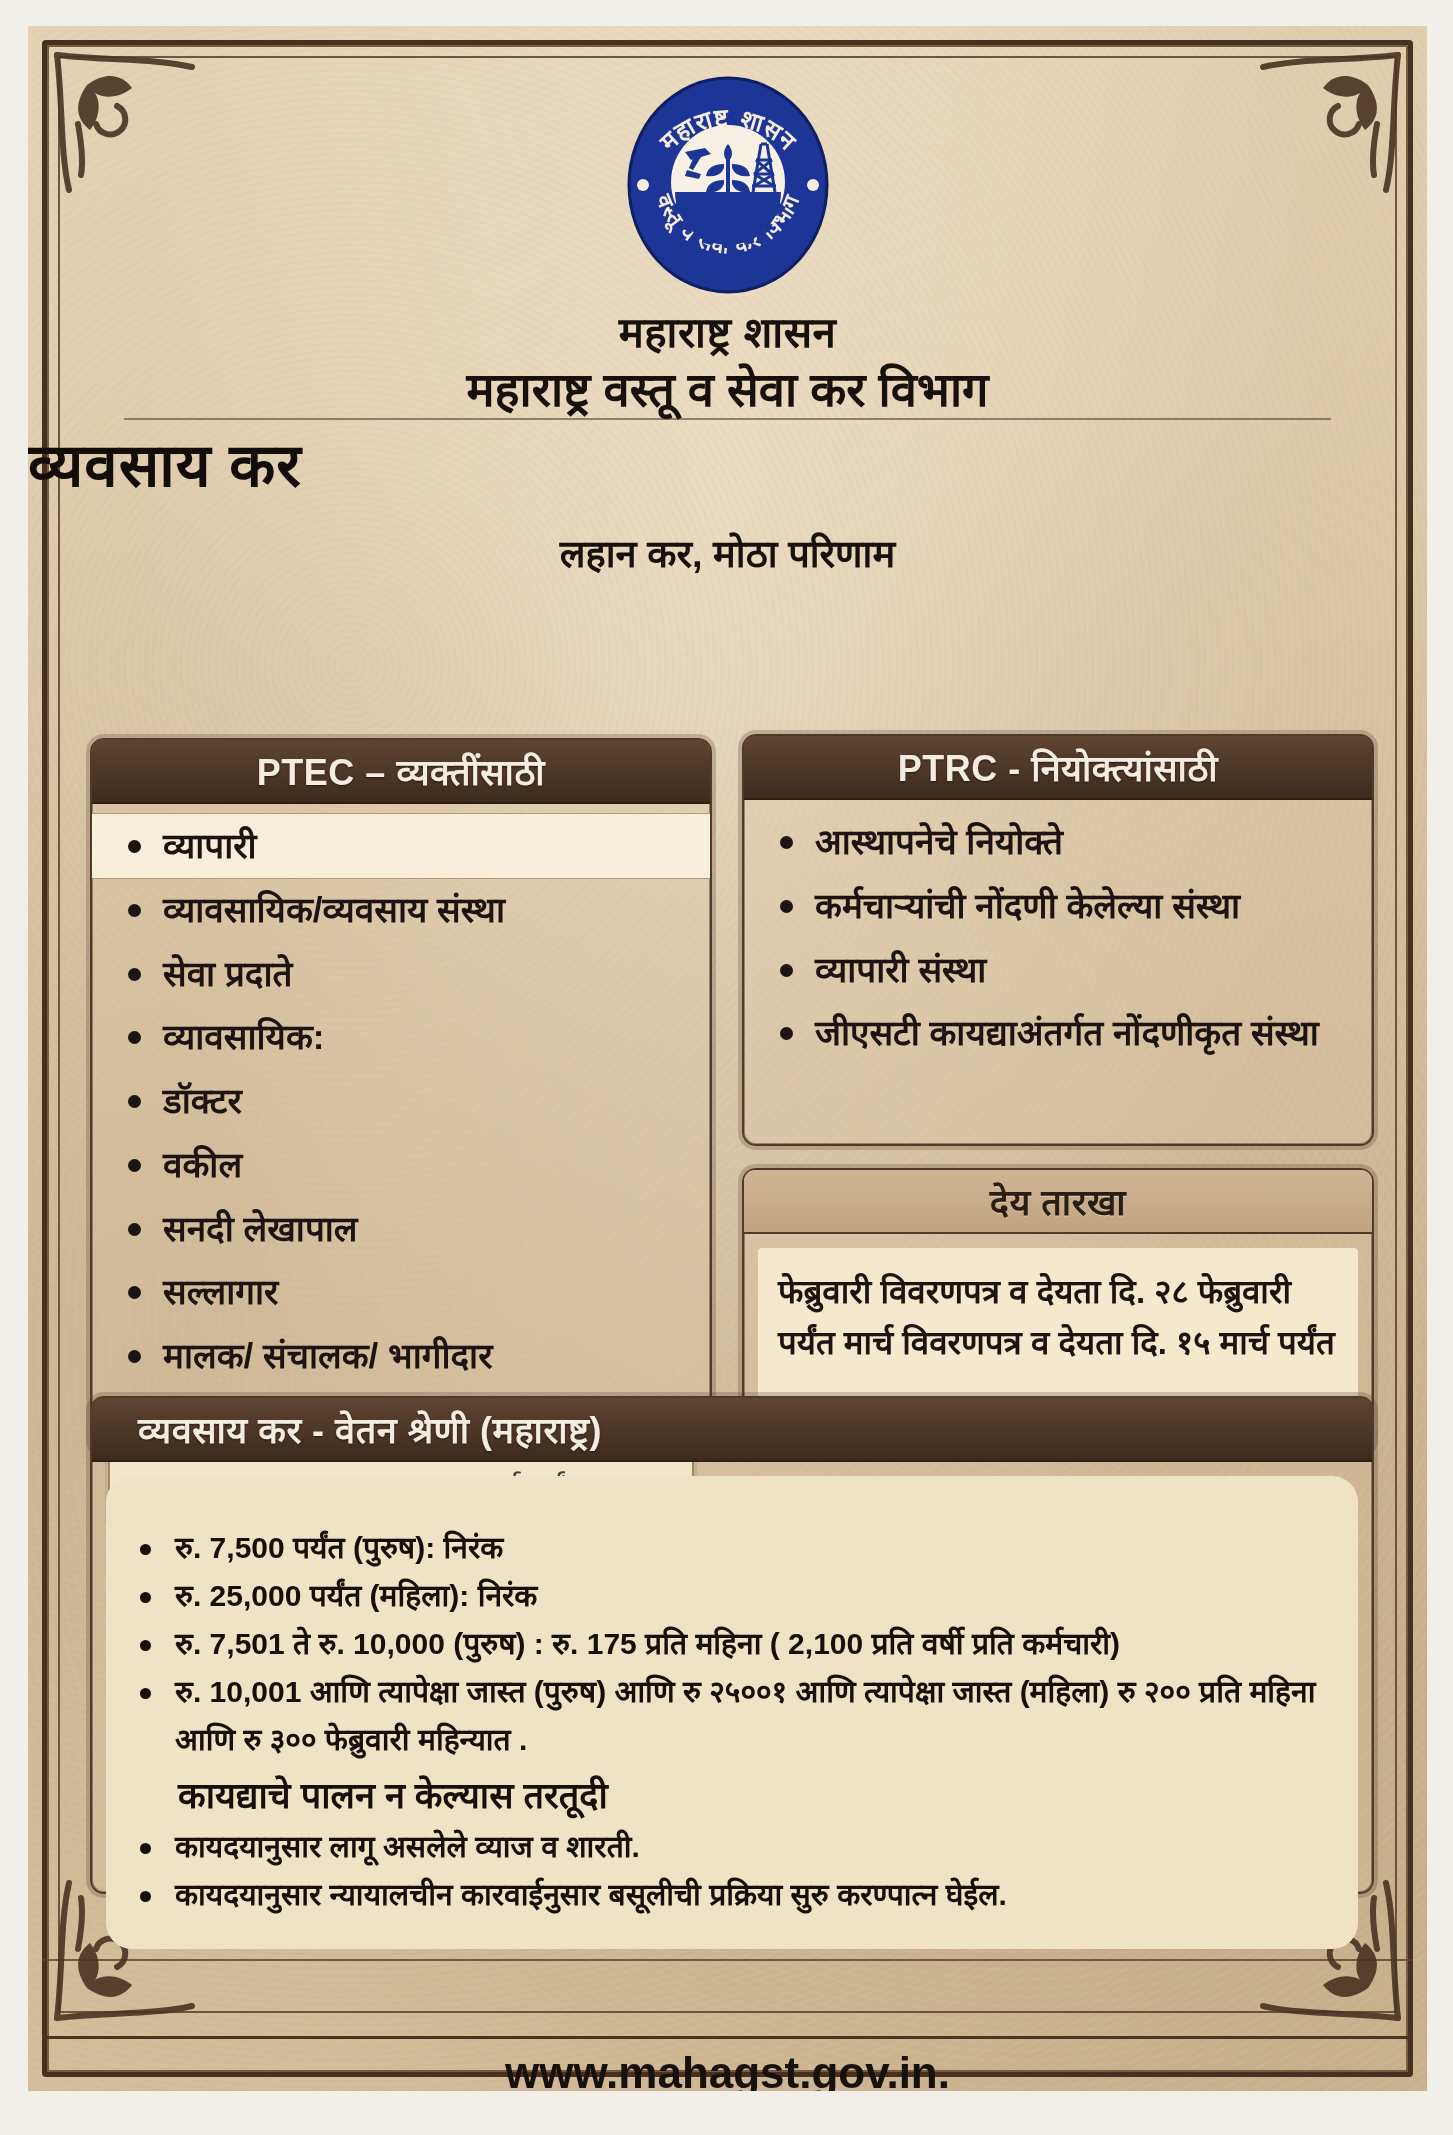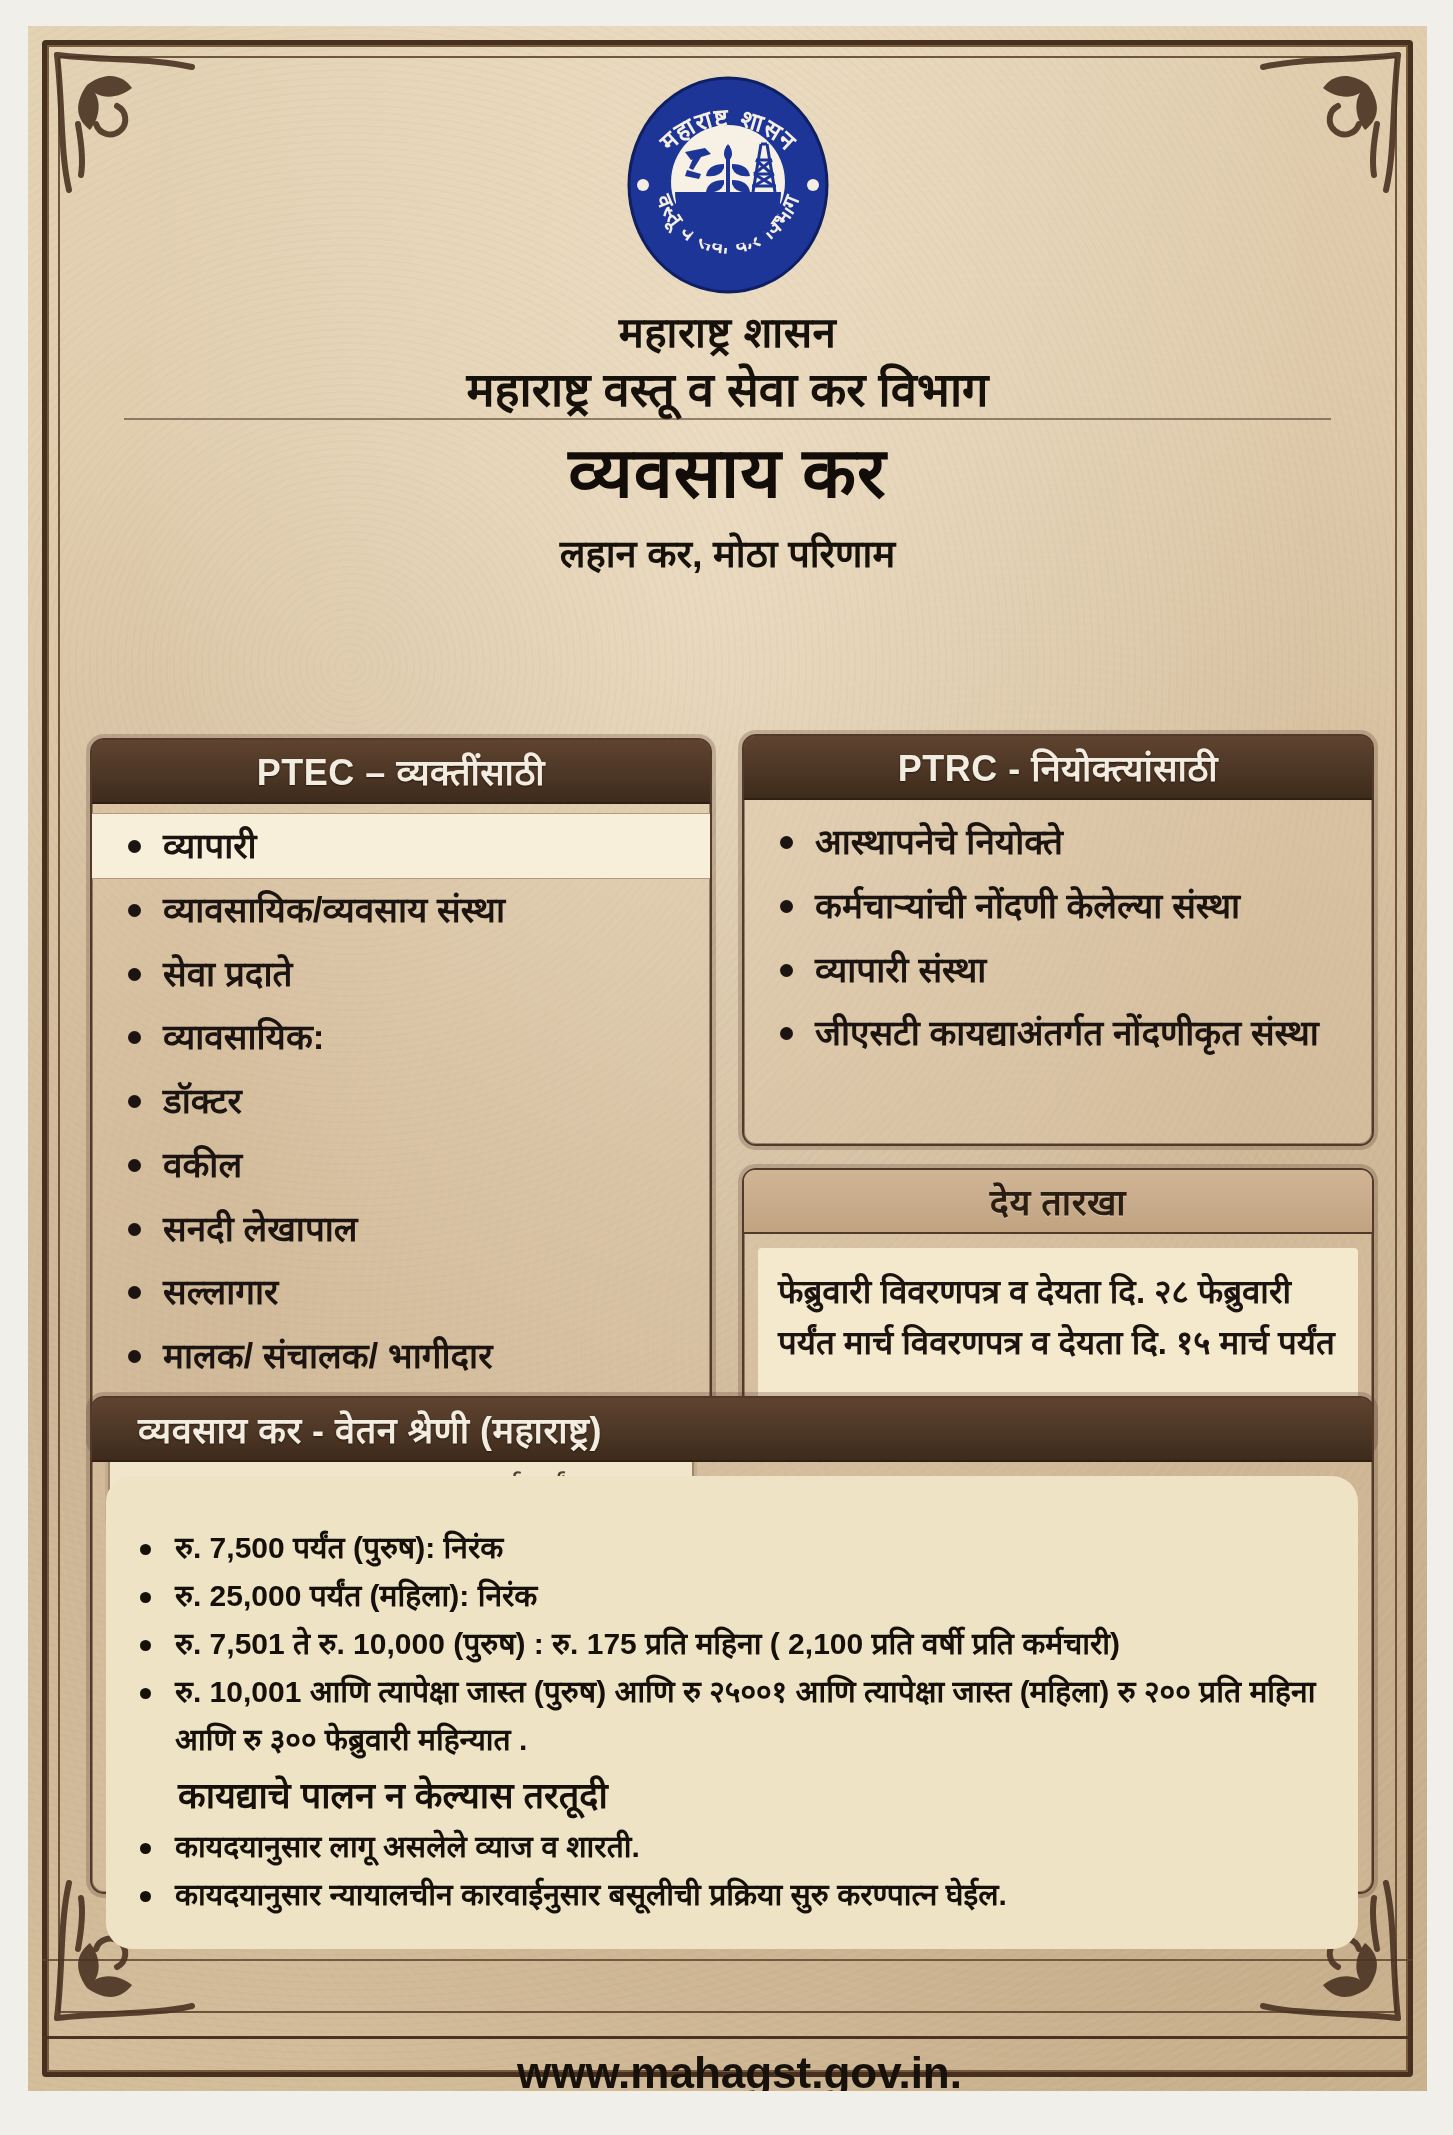--- a/index.html
+++ b/index.html
@@ -35,22 +35,22 @@
   .c-tr{right:20px;top:20px;transform:scaleX(-1);}
   .c-bl{left:20px;bottom:64px;transform:scaleY(-1);}
   .c-br{right:20px;bottom:64px;transform:scale(-1,-1);}
   
   .logo-wrap{position:absolute;left:50%;top:48px;transform:translateX(-50%);}
   .org1{position:absolute;top:276px;left:0;width:100%;text-align:center;
     font-size:42px;font-weight:bold;color:#17110c;letter-spacing:.5px;}
   .org2{position:absolute;top:330px;left:0;width:100%;text-align:center;
     font-size:47px;font-weight:bold;color:#17110c;}
   .divider{position:absolute;top:392px;left:96px;right:96px;border-top:2px solid rgba(74,51,34,.55);}
-  .big-title{position:absolute;top:396px;left:0;width:100%;text-align:center;
-    font-size:70px;font-weight:bold;color:#120d09;letter-spacing:1px;}
+  .big-title{position:absolute;top:396px;left:0;width:100%;
+    font-size:60px;font-weight:bold;color:#120d09;letter-spacing:1px;}
   .tagline{position:absolute;top:500px;left:0;width:100%;text-align:center;
     font-size:38px;font-weight:bold;color:#17110c;}
   
   .panel{position:absolute;border:2px solid #53392a;border-radius:14px;
     box-shadow:0 0 0 4px rgba(83,57,42,.25), 0 0 0 1px rgba(83,57,42,.5) inset;
     background:rgba(222,201,168,.25);}
   .panel-hdr{height:62px;border-radius:11px 11px 0 0;display:flex;align-items:center;justify-content:center;
     background:linear-gradient(#5f4430,#3e2b1c);color:#f3ece0;
     font-size:36px;font-weight:bold;letter-spacing:.5px;border-bottom:2px solid #2e2012;
     text-shadow:0 1px 2px rgba(0,0,0,.5);}
@@ -68,21 +68,21 @@
     padding:18px 20px;font-size:33px;font-weight:bold;color:#1b1410;line-height:1.55;}
   
   .salary-content{margin:14px 14px;background:#efe3c6;border-radius:26px;
     padding:48px 20px 30px 34px;color:#151009;}
   .slist{list-style:none;margin:0;padding:0;}
   .slist li{display:flex;gap:24px;align-items:flex-start;
     font-size:30px;font-weight:bold;line-height:1.6;}
   .slist .dot{width:11px;height:11px;border-radius:50%;background:#151009;flex:0 0 11px;margin-top:20px;}
   .sub-hdr{font-size:36px;font-weight:bold;margin:6px 0 4px 38px;}
   
-  .site{position:absolute;top:2022px;left:12px;width:100%;text-align:center;}
+  .site{position:absolute;top:2022px;left:0;width:100%;text-align:center;}
   .site a{font-size:44px;font-weight:bold;color:#17110c;text-decoration:underline;
     text-underline-offset:8px;text-decoration-thickness:3px;}
 </style>
 </head>
 <body>
 
 <div class="sheet">
   <div class="grain"></div>
 
   <div class="frame-outer"></div>

